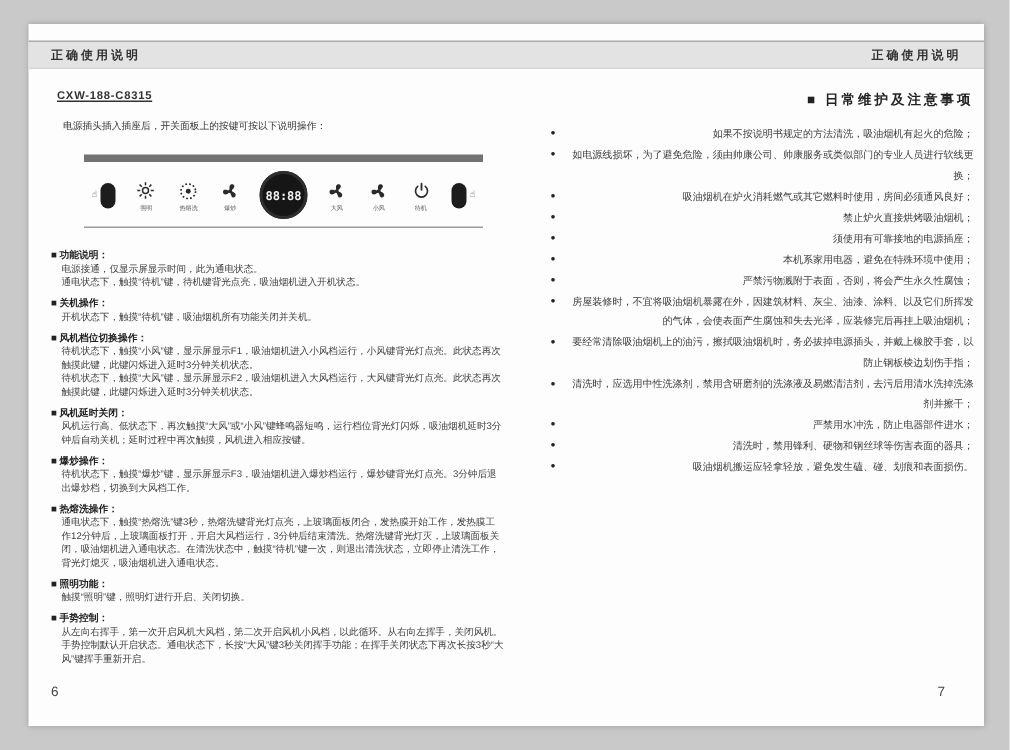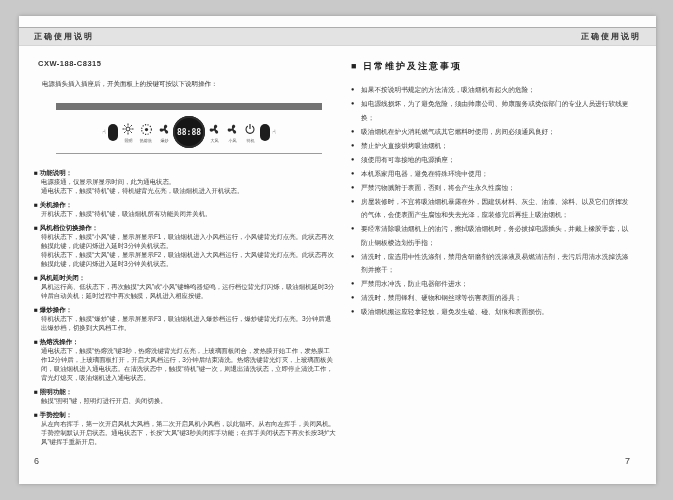--- a/index.html
+++ b/index.html
@@ -15,29 +15,29 @@
   }
   .header-band{
     position:absolute;left:0;top:11px;width:100%;height:19px;
     background:#e3e3e3;border-top:1px solid #adadad;border-bottom:1px solid #d5d5d5;
     display:flex;justify-content:space-between;align-items:center;
     padding:0 15px;box-sizing:border-box;
   }
   .header-band .hdr{font-size:8px;font-weight:bold;color:#333;letter-spacing:2px;}
   .page-col{position:absolute;top:30px;}
   .col-left{left:15px;width:302px;}
-  .col-right{left:332px;width:282px;}
+  .col-right{left:348px;width:282px;text-align:right;}
   .sec-title{font-size:9px;font-weight:bold;color:#222;letter-spacing:2px;margin-top:14px;}
-  .model{font-size:7.5px;font-weight:bold;color:#333;letter-spacing:.5px;margin-top:13px;margin-left:4px;}
+  .model{font-size:7.5px;font-weight:bold;color:#333;letter-spacing:.5px;margin-top:13px;margin-left:4px;text-decoration:underline;}
   .intro{font-size:6.5px;color:#333;margin-top:12px;margin-left:8px;}
   
   .panel{
-    margin:14px 14px 0 22px;border-top:7px solid #737373;border-bottom:1px solid #9b9b9b;
+    margin:14px 14px 0 22px;border-top:5px solid #737373;border-bottom:1px solid #9b9b9b;
     padding:6px 4px 5px 4px;
-    display:flex;justify-content:center;align-items:center;
+    display:flex;justify-content:space-between;align-items:center;
   }
   .key{display:flex;flex-direction:column;align-items:center;min-width:18px;}
   .key .ic{height:15px;display:flex;align-items:center;justify-content:center;}
   .key .lbl{font-size:4.5px;color:#555;margin-top:1px;white-space:nowrap;transform:scale(.9);}
   .sensor{display:flex;align-items:center;gap:2px;}
   .pill{width:10px;height:17px;background:#1d1d1d;border-radius:5px;}
   .hand{font-size:6px;color:#444;line-height:1;}
   .disp{
     width:32px;height:32px;border-radius:50%;background:#161616;
     display:flex;align-items:center;justify-content:center;

